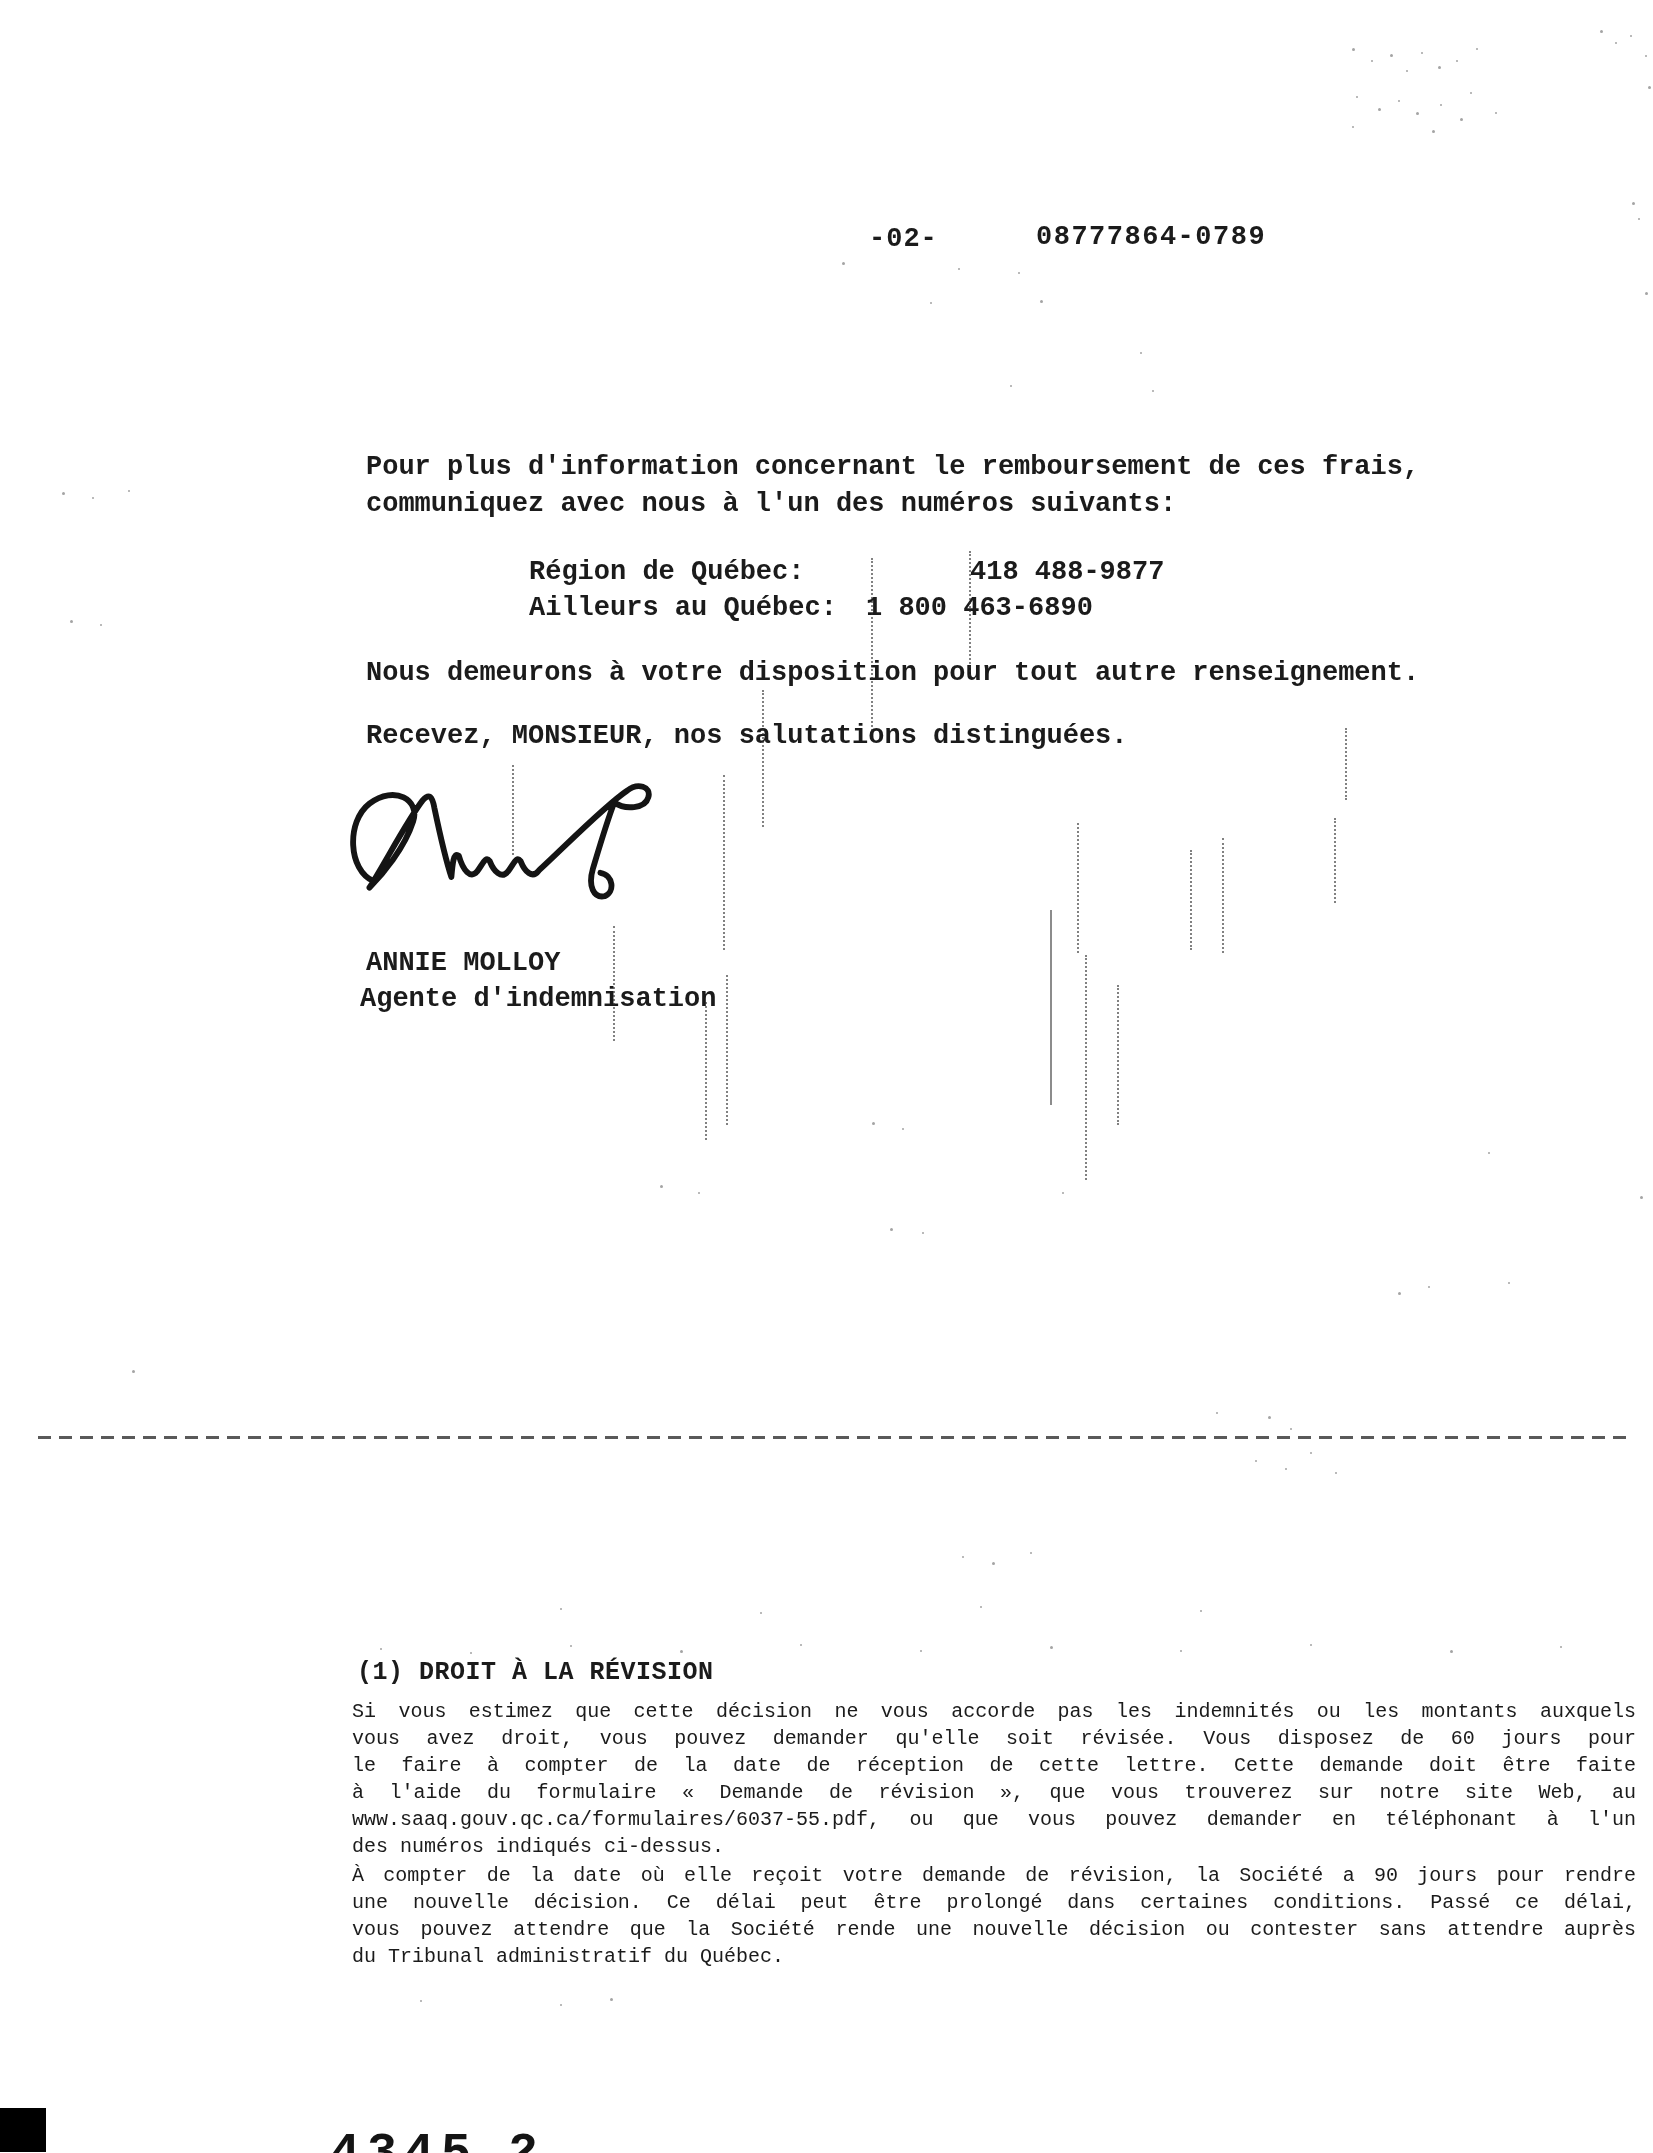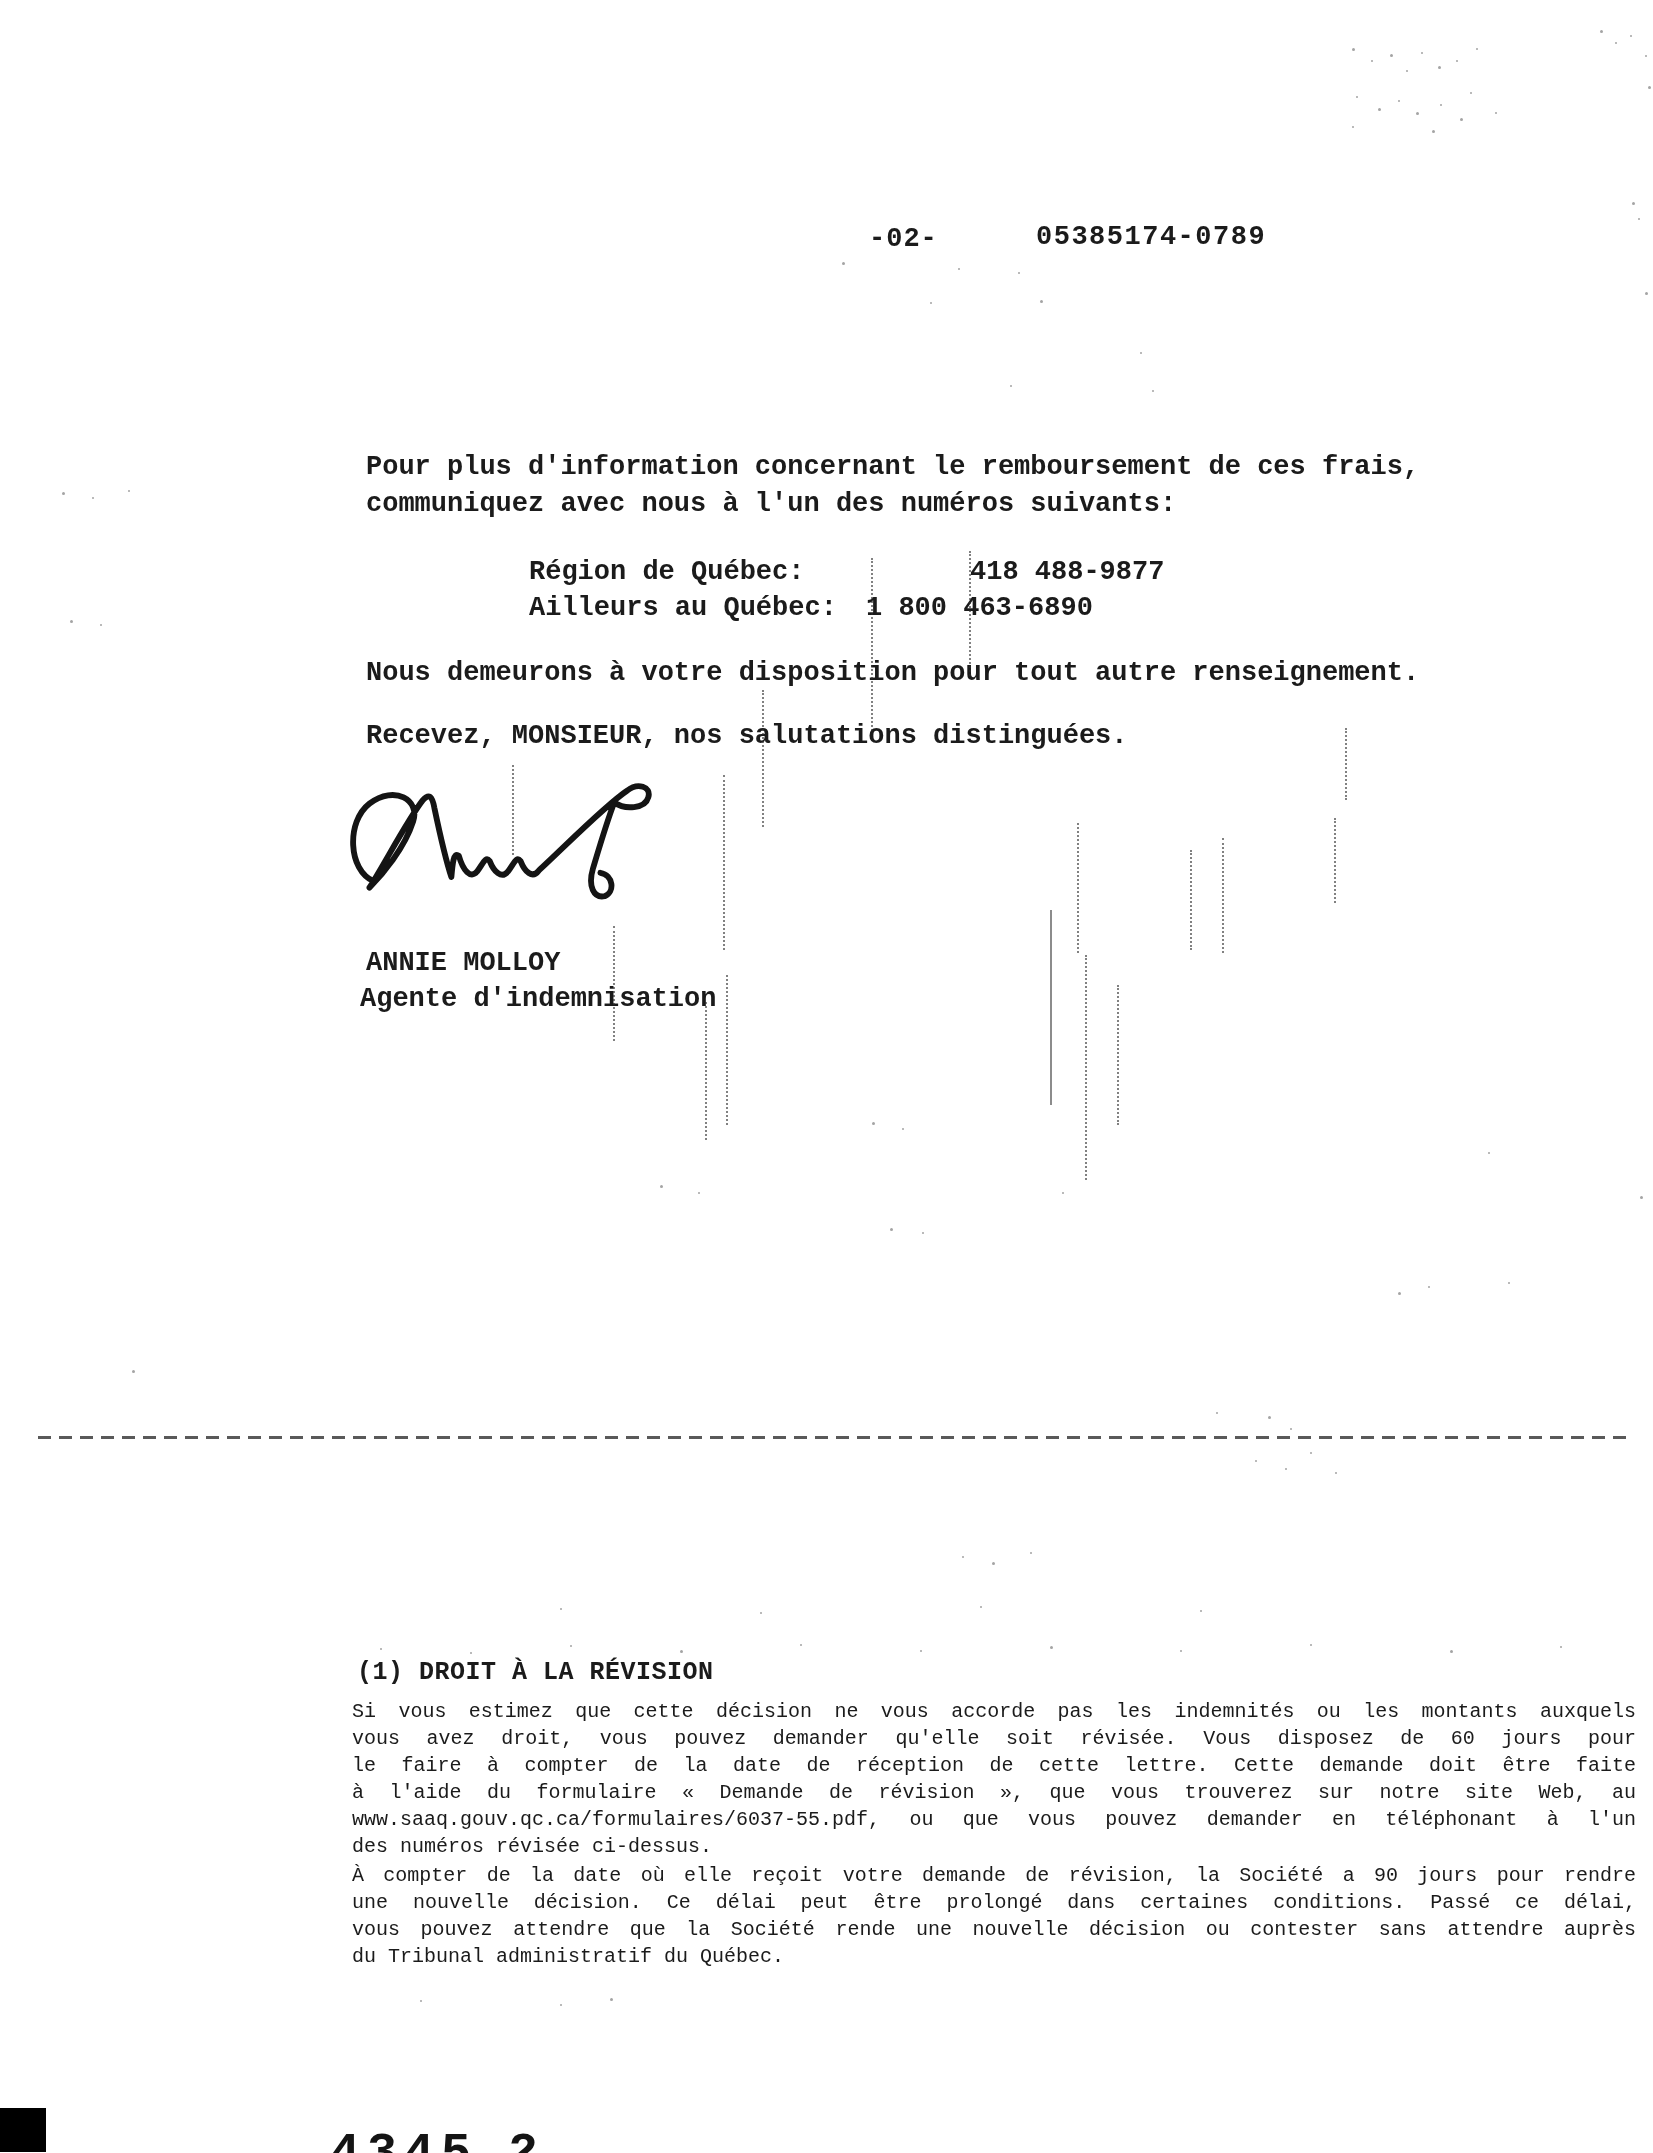--- a/index.html
+++ b/index.html
@@ -42,21 +42,21 @@
   .vline{position:absolute;width:0;border-left:2px dotted rgba(45,45,45,.6);}
   .vline.solid{border-left:2px solid rgba(45,45,45,.55);}
   .speck{position:absolute;background:#5a5a5a;opacity:.55;border-radius:50%;}
 </style>
 </head>
 <body>
 
 <div class="page">
 
   <span class="t hdr" id="hdr-num">-02-</span>
-  <span class="t hdr" id="hdr-ref">05385174-0789</span>
+  <span class="t hdr" id="hdr-ref">08777864-0789</span>
 
   <div class="t body-line" id="intro2">communiquez avec nous à l'un des numéros suivants:</div>
   <div class="t body-line" id="intro1">Pour plus d'information concernant le remboursement de ces frais,</div>
 
   <span class="t body-line" id="phone-l0">Région de Québec:</span>
   <span class="t body-line" id="phone-n0">418 488-9877</span>
   <span class="t body-line" id="phone-l1">Ailleurs au Québec:</span>
   <span class="t body-line" id="phone-n1">1 800 463-6890</span>
 
   <div class="t body-line" id="avail">Nous demeurons à votre disposition pour tout autre renseignement.</div>
@@ -77,21 +77,21 @@
   <div id="separator"></div>
 
   <div class="t" id="footnote-heading">(1) DROIT À LA RÉVISION</div>
 
   <div class="fn" id="fn-p1">
     <div class="jl">Si vous estimez que cette décision ne vous accorde pas les indemnités ou les montants auxquels</div>
     <div class="jl">vous avez droit, vous pouvez demander qu'elle soit révisée. Vous disposez de 60 jours pour</div>
     <div class="jl">le faire à compter de la date de réception de cette lettre. Cette demande doit être faite</div>
     <div class="jl">à l'aide du formulaire « Demande de révision », que vous trouverez sur notre site Web, au</div>
     <div class="jl">www.saaq.gouv.qc.ca/formulaires/6037-55.pdf, ou que vous pouvez demander en téléphonant à l'un</div>
-    <div>des numéros révisée ci-dessus.</div>
+    <div>des numéros indiqués ci-dessus.</div>
   </div>
 
   <div class="fn" id="fn-p2">
     <div class="jl">À compter de la date où elle reçoit votre demande de révision, la Société a 90 jours pour rendre</div>
     <div class="jl">une nouvelle décision. Ce délai peut être prolongé dans certaines conditions. Passé ce délai,</div>
     <div class="jl">vous pouvez attendre que la Société rende une nouvelle décision ou contester sans attendre auprès</div>
     <div>du Tribunal administratif du Québec.</div>
   </div>
 
   <div class="t" id="stamp">

